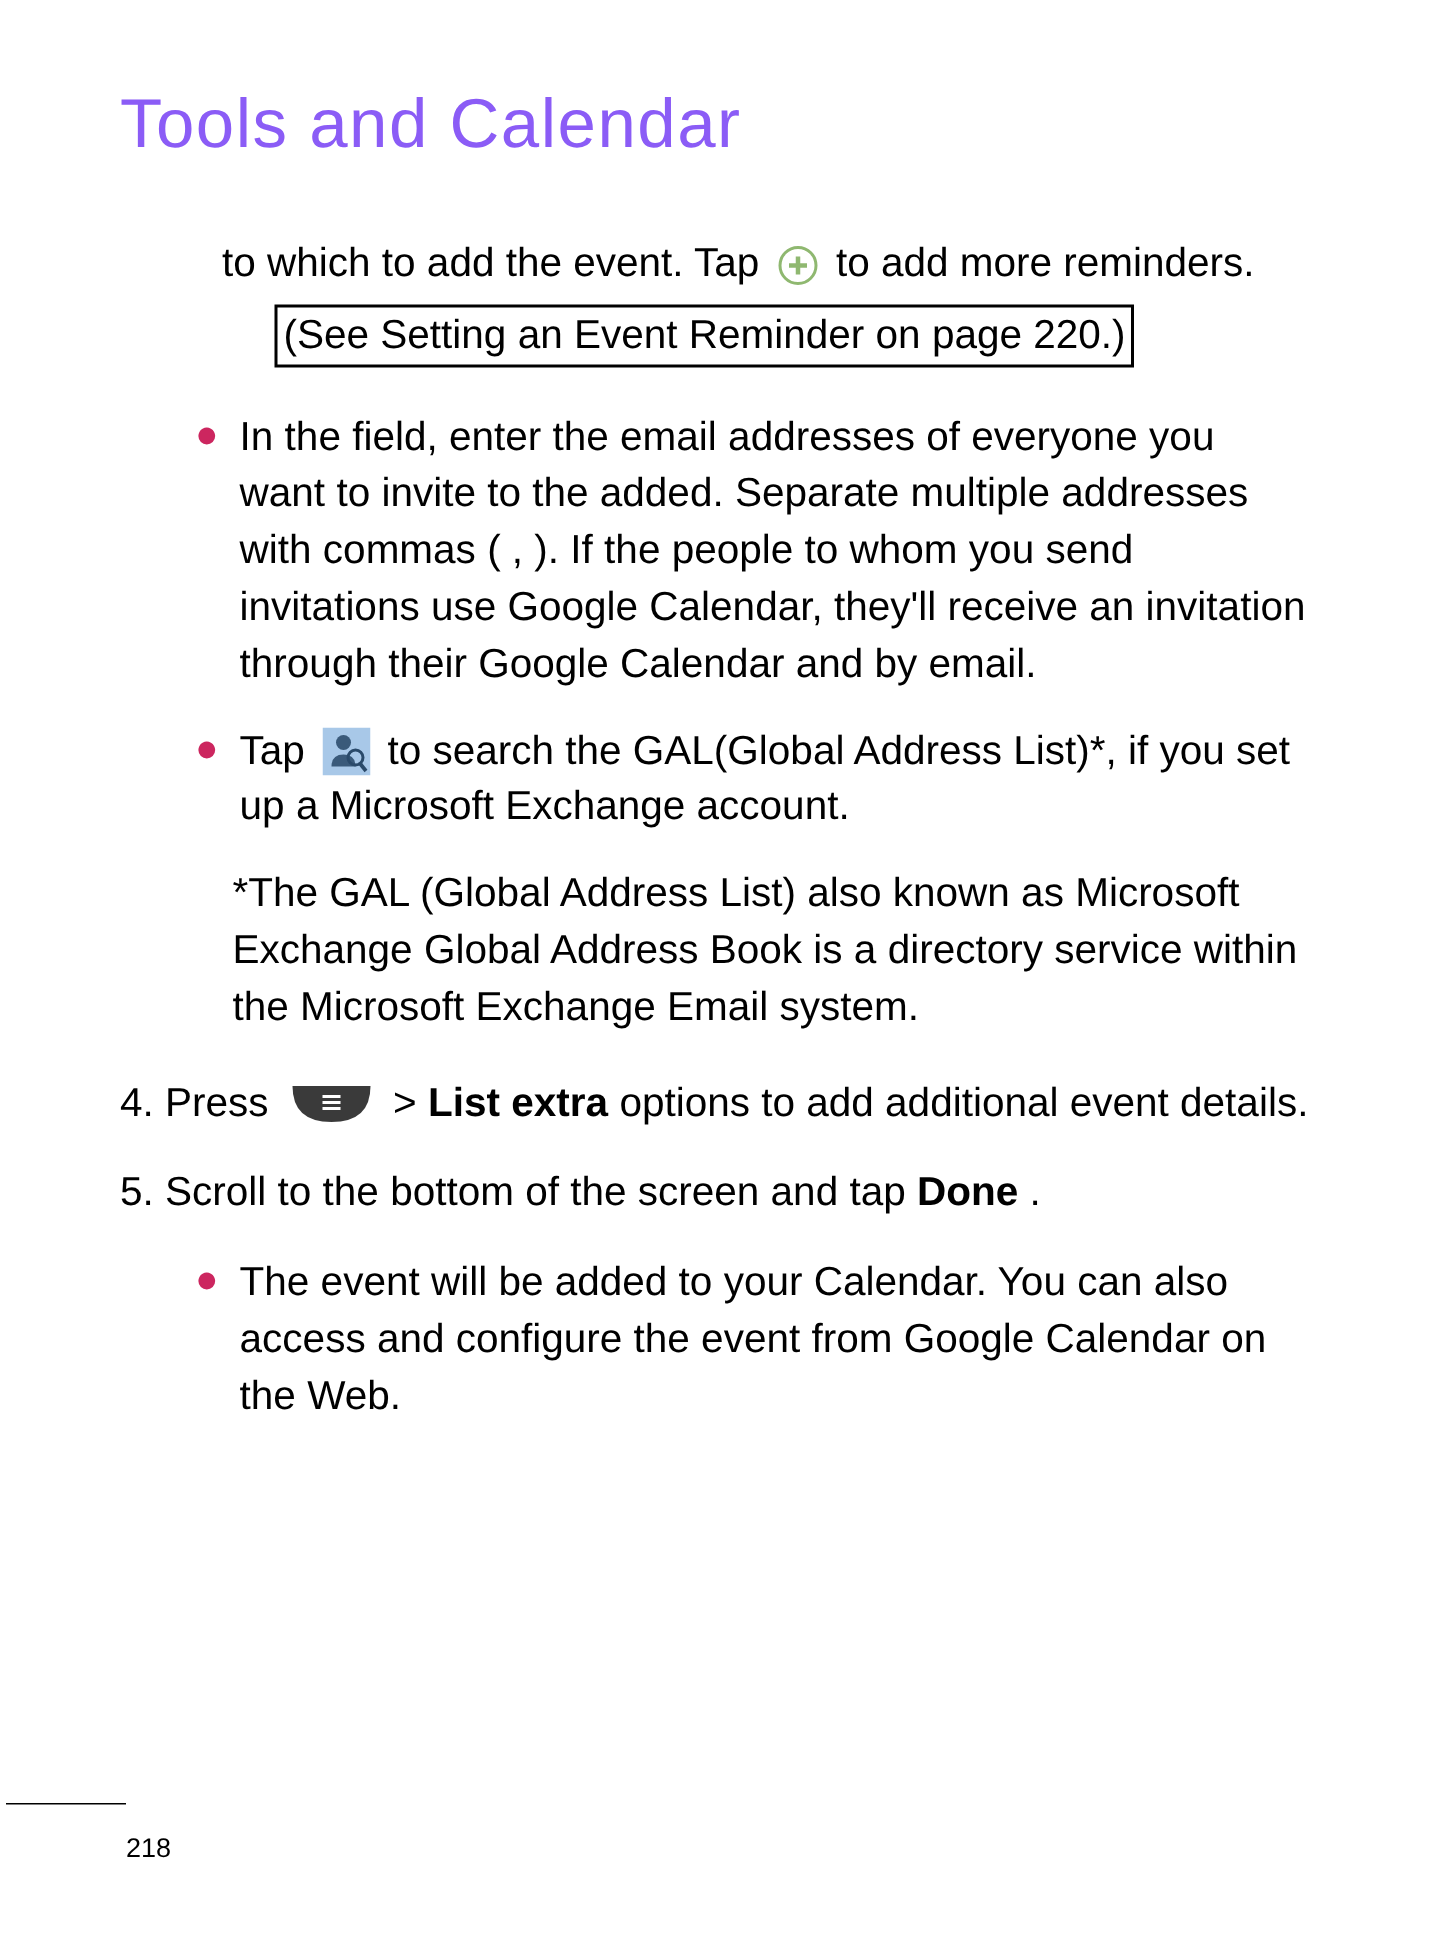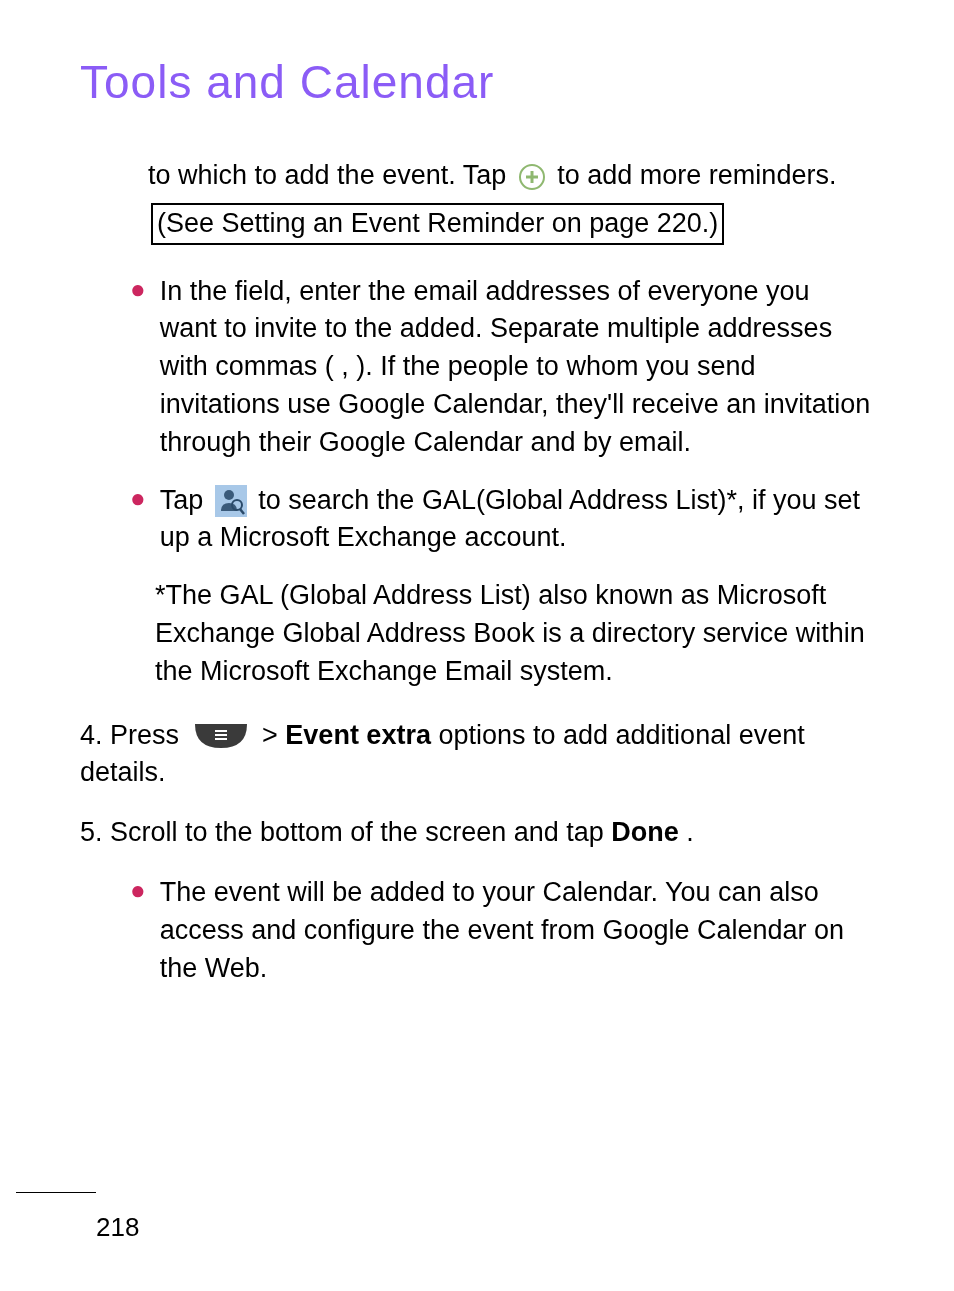--- a/index.html
+++ b/index.html
@@ -28,21 +28,21 @@
       color: #000000;
     }
     .continuation {
       margin-left: 68px;
       margin-bottom: 8px;
     }
     .link-box {
       display: inline-block;
       border: 2px solid #000000;
       padding: 0 4px;
-      margin-left: 71px;
+      margin-left: 103px;
       margin-bottom: 28px;
     }
     .numbered-item {
       margin-bottom: 22px;
     }
     .bullet-item {
       display: flex;
       align-items: flex-start;
       margin-left: 50px;
       margin-bottom: 20px;
@@ -81,22 +81,22 @@
       justify-content: center;
       vertical-align: middle;
       margin: 0 6px;
     }
     .bold {
       font-weight: bold;
     }
     .page-number {
       position: absolute;
       bottom: 48px;
-      left: 96px;
-      font-size: 26px;
+      left: 84px;
+      font-size: 18px;
       color: #000000;
     }
     .page-number::before {
       content: "";
       position: absolute;
       left: -80px;
       top: -20px;
       width: 80px;
       height: 1px;
       background: #000000;
@@ -153,21 +153,21 @@
     <span>4. Press </span>
     <span class="icon-menu">
       <svg width="56" height="28" viewBox="0 0 56 28">
         <path d="M 2 2 L 54 2 Q 54 26 28 26 Q 2 26 2 2 Z" fill="#3a3a3a"></path>
         <rect x="22" y="8" width="12" height="2" fill="#ffffff"></rect>
         <rect x="22" y="12" width="12" height="2" fill="#ffffff"></rect>
         <rect x="22" y="16" width="12" height="2" fill="#ffffff"></rect>
       </svg>
     </span>
     <span> &gt; </span>
-    <span class="bold">Event extra</span>
+    <span class="bold">List extra</span>
     <span> options to add additional event details.</span>
   </div>
 
   <div class="numbered-item">
     <span>5. Scroll to the bottom of the screen and tap </span>
     <span class="bold">Done</span>
     <span>.</span>
   </div>
 
   <div class="bullet-item">

